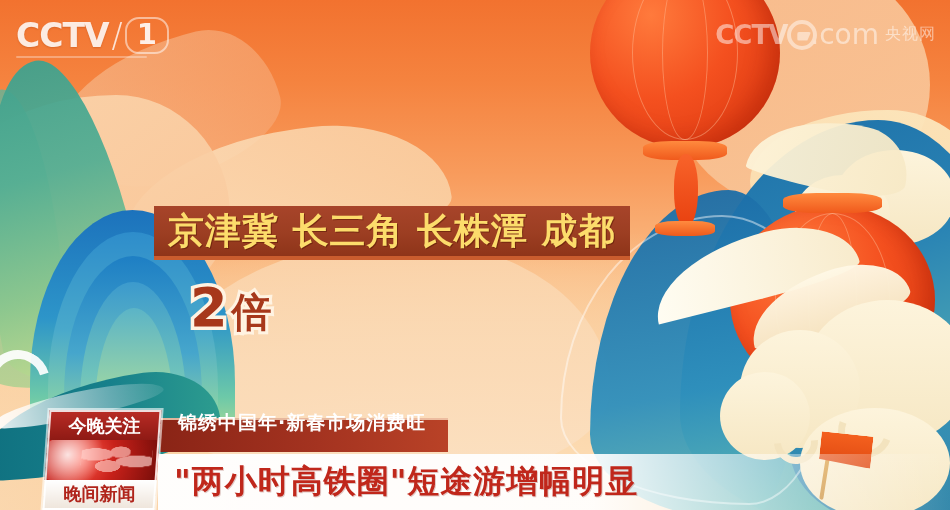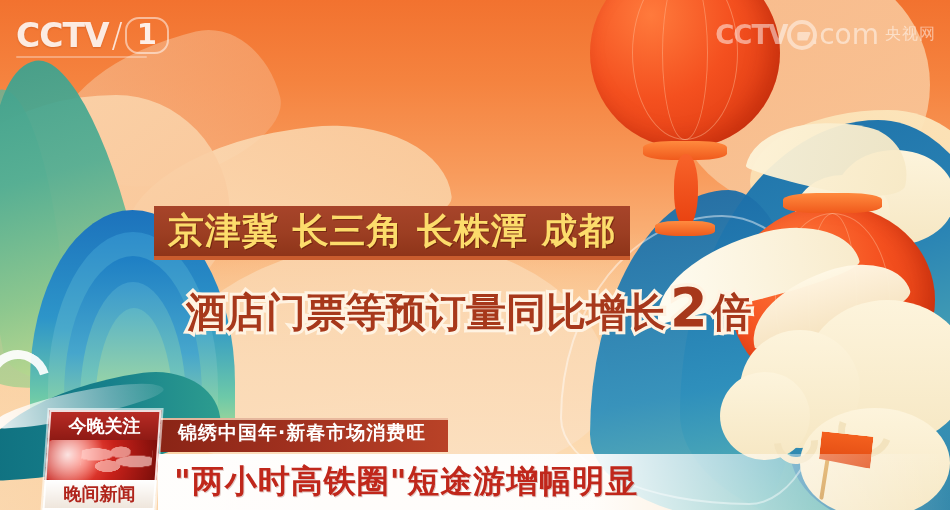--- a/index.html
+++ b/index.html
@@ -195,21 +195,21 @@
       radial-gradient(ellipse at 78% 55%, #FFD9D3 0 26%, transparent 27%),
       radial-gradient(ellipse at 38% 72%, #FFCEC7 0 20%, transparent 21%); }
   #lt-logo .lt-bot { height:30px; background:linear-gradient(180deg,#FFFFFF,#EFE6DC);
     display:flex; align-items:center; justify-content:center;
     border:2px solid rgba(255,255,255,.9); border-top:none; }
   #lt-logo .lt-bot span { font-size:18px; font-weight:bold; color:#B0241B;
     transform:skewX(4deg); font-family:"DejaVu Sans","Liberation Sans",sans-serif; }
 
   #lt-sub { position:absolute; left:160px; bottom:58px; height:34px;
     background:linear-gradient(90deg,#8A2416 0%,#A43320 55%,#B94227 100%);
-    display:flex; align-items:flex-start; padding:0 22px 8px 18px;
+    display:flex; align-items:flex-end; padding:0 22px 16px 18px;
     border-top:2px solid rgba(255,230,200,.75); }
   #lt-sub span { font-size:19px; font-weight:bold; color:#FFFFFF; letter-spacing:1px;
     font-family:"DejaVu Sans","Liberation Sans",sans-serif; }
 
   #lt-main { position:absolute; left:158px; bottom:0; right:0; height:56px;
     background:linear-gradient(90deg, rgba(255,255,255,.97) 0%, rgba(255,255,255,.93) 55%, rgba(255,255,255,.45) 78%, rgba(255,255,255,0) 100%);
     display:flex; align-items:center; padding-left:16px; }
   #lt-main span { font-size:32px; font-weight:bold; color:#C0271B; letter-spacing:1px;
     text-shadow:1px 1px 0 rgba(120,20,10,.22);
     font-family:"DejaVu Sans","Liberation Sans",sans-serif; }
@@ -290,21 +290,20 @@
     <span class="wm-circle"></span>
     <span class="wm-com">.com</span>
     <span class="wm-cn">央视网</span>
   </div>
 
   <div id="headline">
     <div id="hl-banner">
       <span class="hl-city">京津冀 长三角 长株潭 成都</span>
     </div>
     <div id="hl-line2">
-      <span class="l2-txt">酒店门票等预订量同比增长</span>
       <span class="l2-num">2</span>
       <span class="l2-txt">倍</span>
     </div>
   </div>
 
   <div id="lower-third">
 
     <div class="flag-pole"></div>
     <div class="flag-cloth"></div>
 

